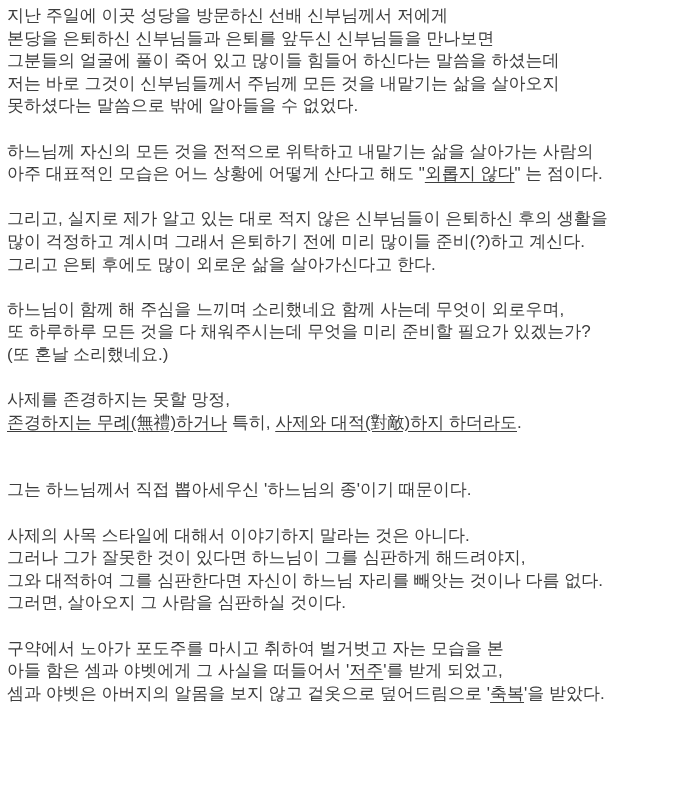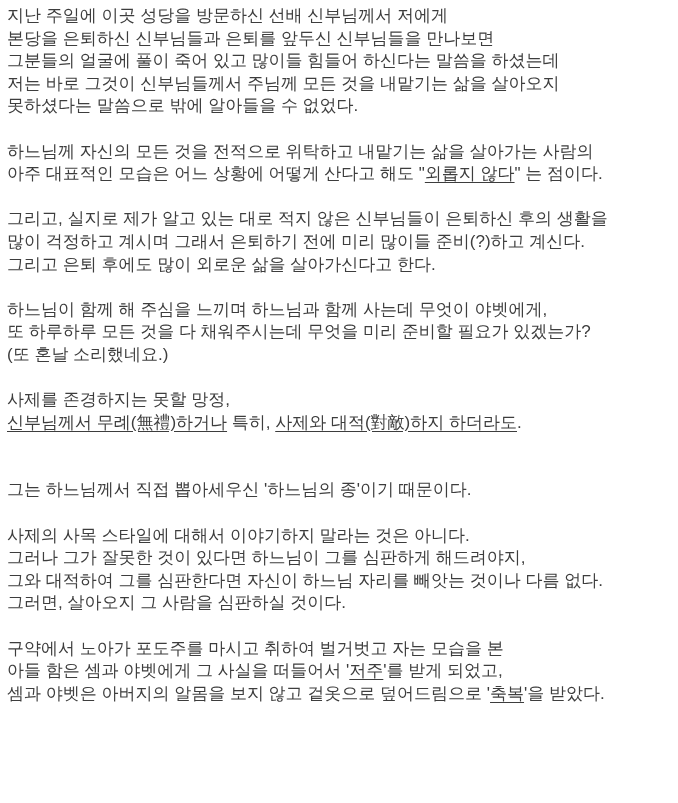--- a/index.html
+++ b/index.html
@@ -39,19 +39,19 @@
   }
 </style>
 </head>
 <body>
 
 <div class="page">
   <div class="doc" style="color: rgb(61, 61, 61);">
       <p class="para"><span class="">지난 주일에 이곳 성당을 방문하신 선배 신부님께서 저에게</span><br><span class="">본당을 은퇴하신 신부님들과 은퇴를 앞두신 신부님들을 만나보면</span><br><span class="">그분들의 얼굴에 풀이 죽어 있고 많이들 힘들어 하신다는 말씀을 하셨는데</span><br><span class="">저는 바로 그것이 신부님들께서 주님께 모든 것을 내맡기는 삶을 살아오지</span><br><span class="">못하셨다는 말씀으로 밖에 알아들을 수 없었다.</span></p>
       <p class="para"><span class="">하느님께 자신의 모든 것을 전적으로 위탁하고 내맡기는 삶을 살아가는 사람의</span><br><span class="">아주 대표적인 모습은 어느 상황에 어떻게 산다고 해도 "</span><span class="u">외롭지 않다</span><span class="">" 는 점이다.</span></p>
       <p class="para"><span class="">그리고, 실지로 제가 알고 있는 대로 적지 않은 신부님들이 은퇴하신 후의 생활을</span><br><span class="">많이 걱정하고 계시며 그래서 은퇴하기 전에 미리 많이들 준비(?)하고 계신다.</span><br><span class="">그리고 은퇴 후에도 많이 외로운 삶을 살아가신다고 한다.</span></p>
-      <p class="para"><span class="">하느님이 함께 해 주심을 느끼며 하느님과 함께 사는데 무엇이 야벳에게,</span><br><span class="">또 하루하루 모든 것을 다 채워주시는데 무엇을 미리 준비할 필요가 있겠는가?</span><br><span class="">(또 혼날 소리했네요.)</span></p>
-      <p class="para"><span class="">사제를 존경하지는 못할 망정,</span><br><span class="u">신부님께서 무례(無禮)하거나</span><span class=""> 특히, </span><span class="u">사제와 대적(對敵)하지 하더라도</span><span class="">.</span></p>
+      <p class="para"><span class="">하느님이 함께 해 주심을 느끼며 소리했네요 함께 사는데 무엇이 외로우며,</span><br><span class="">또 하루하루 모든 것을 다 채워주시는데 무엇을 미리 준비할 필요가 있겠는가?</span><br><span class="">(또 혼날 소리했네요.)</span></p>
+      <p class="para"><span class="">사제를 존경하지는 못할 망정,</span><br><span class="u">존경하지는 무례(無禮)하거나</span><span class=""> 특히, </span><span class="u">사제와 대적(對敵)하지 하더라도</span><span class="">.</span></p>
       <p class="para"><br><span class="">그는 하느님께서 직접 뽑아세우신 '하느님의 종'이기 때문이다.</span></p>
       <p class="para"><span class="">사제의 사목 스타일에 대해서 이야기하지 말라는 것은 아니다.</span><br><span class="">그러나 그가 잘못한 것이 있다면 하느님이 그를 심판하게 해드려야지,</span><br><span class="">그와 대적하여 그를 심판한다면 자신이 하느님 자리를 빼앗는 것이나 다름 없다.</span><br><span class="">그러면, 살아오지 그 사람을 심판하실 것이다.</span></p>
       <p class="para"><span class="">구약에서 노아가 포도주를 마시고 취하여 벌거벗고 자는 모습을 본</span><br><span class="">아들 함은 셈과 야벳에게 그 사실을 떠들어서 '</span><span class="u">저주</span><span class="">'를 받게 되었고,</span><br><span class="">셈과 야벳은 아버지의 알몸을 보지 않고 겉옷으로 덮어드림으로 '</span><span class="u">축복</span><span class="">'을 받았다.</span></p>
     </div>
 </div>
 
 </body></html>

